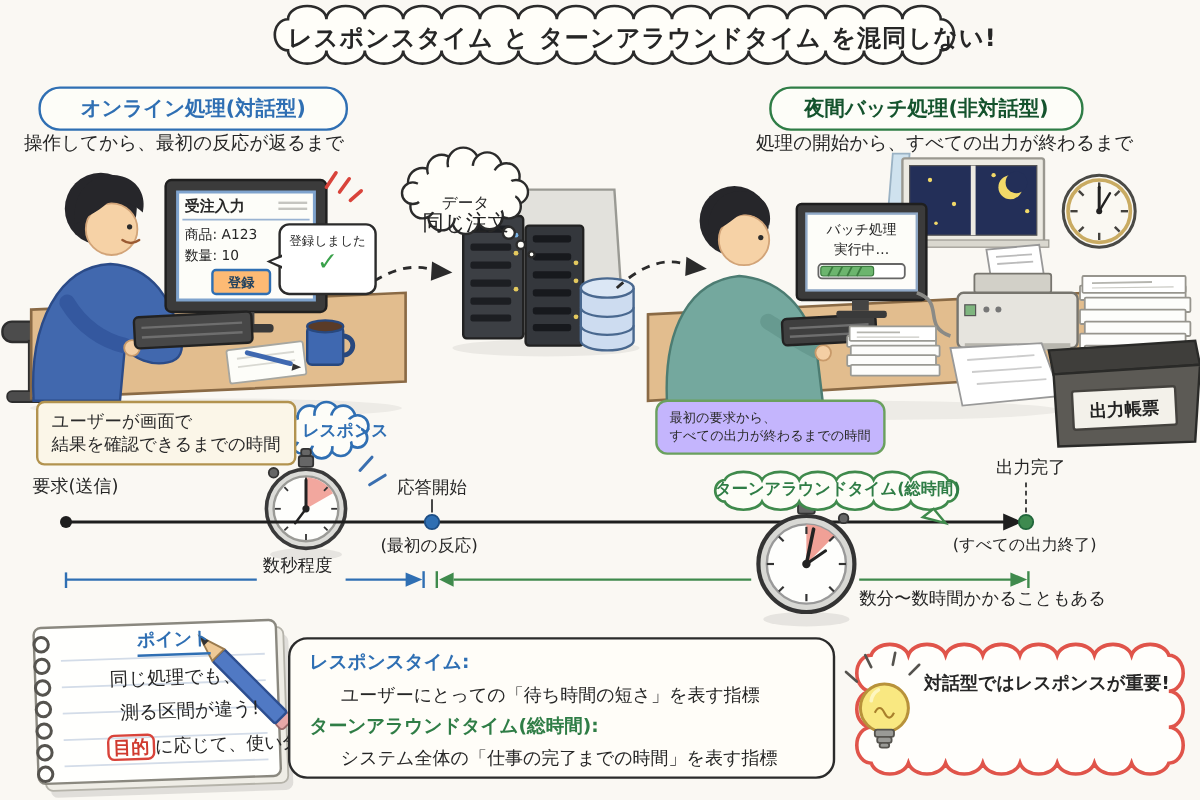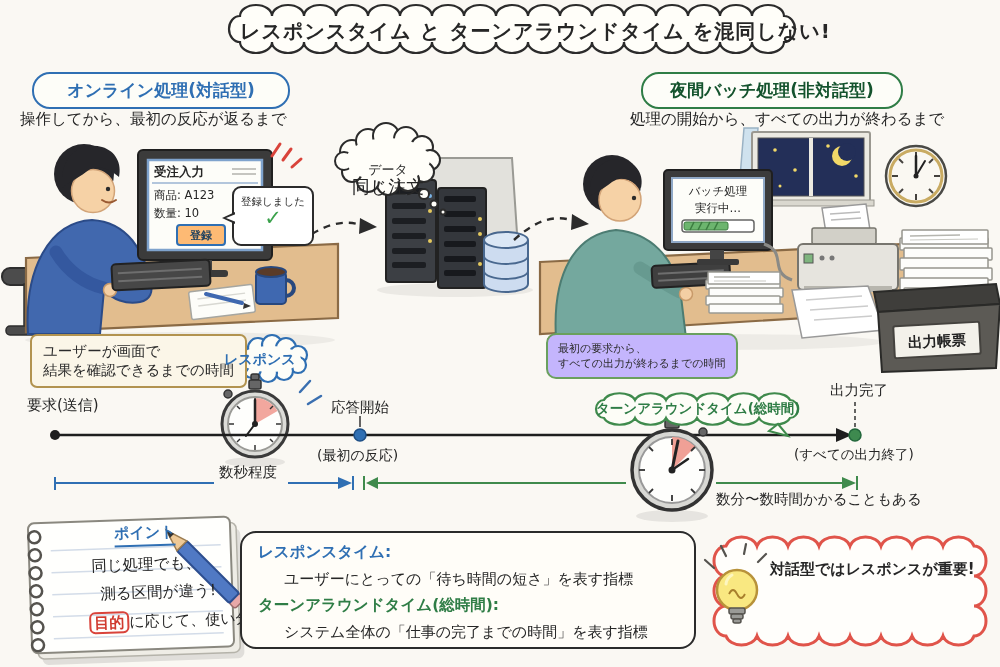--- a/index.html
+++ b/index.html
@@ -436,21 +436,21 @@
 
 <div class="t ctr" style="left:678px;top:184px;width:80px;font-size:11.5px;">バッチ処理</div>
 <div class="t ctr" style="left:678px;top:201px;width:80px;font-size:11.5px;">実行中…</div>
 
 <div class="plate">出力帳票</div>
 
 <div class="note-tan" style="left:30px;top:334px;">
   <div>ユーザーが画面で</div>
   <div>結果を確認できるまでの時間</div>
 </div>
-<div class="t ctr" style="left:224px;top:351px;width:68px;font-size:14px;font-weight:bold;color:#2f6fb3;">レスポンス</div>
+<div class="t ctr" style="left:252px;top:351px;width:68px;font-size:14px;font-weight:bold;color:#2f6fb3;">レスポンス</div>
 
 <div class="t" style="left:27px;top:396px;font-size:15px;">要求(送信)</div>
 <div class="t" style="left:331px;top:398px;font-size:14.5px;">応答開始</div>
 <div class="t" style="left:317px;top:447px;font-size:14px;">(最初の反応)</div>
 <div class="t" style="left:219px;top:463px;font-size:14.5px;">数秒程度</div>
 
 <div class="note-green" style="left:546px;top:333px;">
   <div>最初の要求から、</div>
   <div>すべての出力が終わるまでの時間</div>
 </div>

